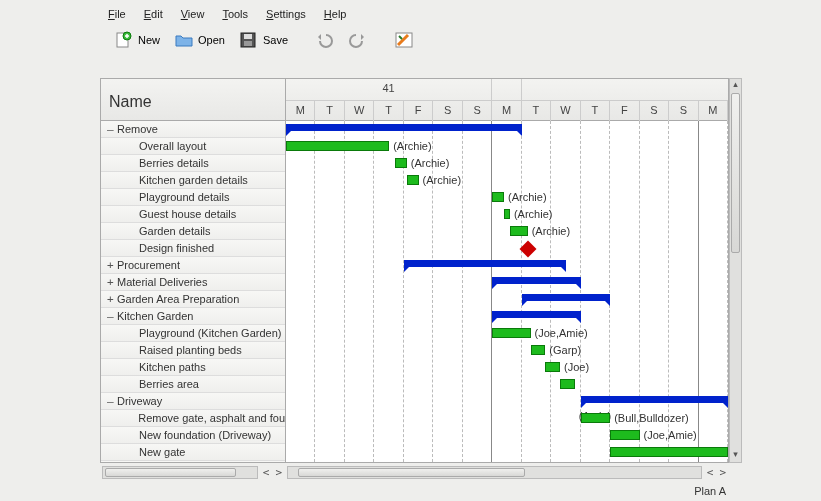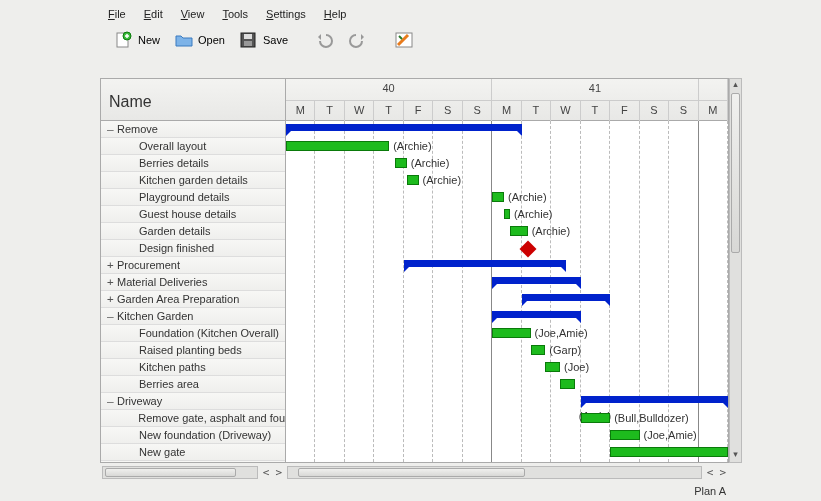--- a/index.html
+++ b/index.html
@@ -162,21 +162,21 @@
         <div class="tree-row">
           <span class="tog">+</span>
           <span>Garden Area Preparation</span>
         </div>
         <div class="tree-row">
           <span class="tog">–</span>
           <span>Kitchen Garden</span>
         </div>
         <div class="tree-row lvl1">
           <span class="tog"></span>
-          <span>Foundation (Kitchen Overall)</span>
+          <span>Playground (Kitchen Garden)</span>
         </div>
         <div class="tree-row lvl1">
           <span class="tog"></span>
           <span>Raised planting beds</span>
         </div>
         <div class="tree-row lvl1">
           <span class="tog"></span>
           <span>Kitchen paths</span>
         </div>
         <div class="tree-row lvl1">
@@ -200,21 +200,20 @@
           <span>New gate</span>
         </div>
         <div class="tree-row lvl1">
           <span class="tog"></span>
         </div>
       </div>
   </div>
   <div class="right">
     <div class="timeline-head">
       <div class="week-row" id="weeks">
-          <div class="week-cell" style="flex: 0 0 46.6667%;">40</div>
           <div class="week-cell" style="flex: 0 0 46.6667%;">41</div>
           <div class="week-cell" style="flex: 0 0 6.66667%;"></div>
         </div>
       <div class="day-row" id="days">
           <div class="day-cell">M</div>
           <div class="day-cell">T</div>
           <div class="day-cell">W</div>
           <div class="day-cell">T</div>
           <div class="day-cell">F</div>
           <div class="day-cell">S</div>

